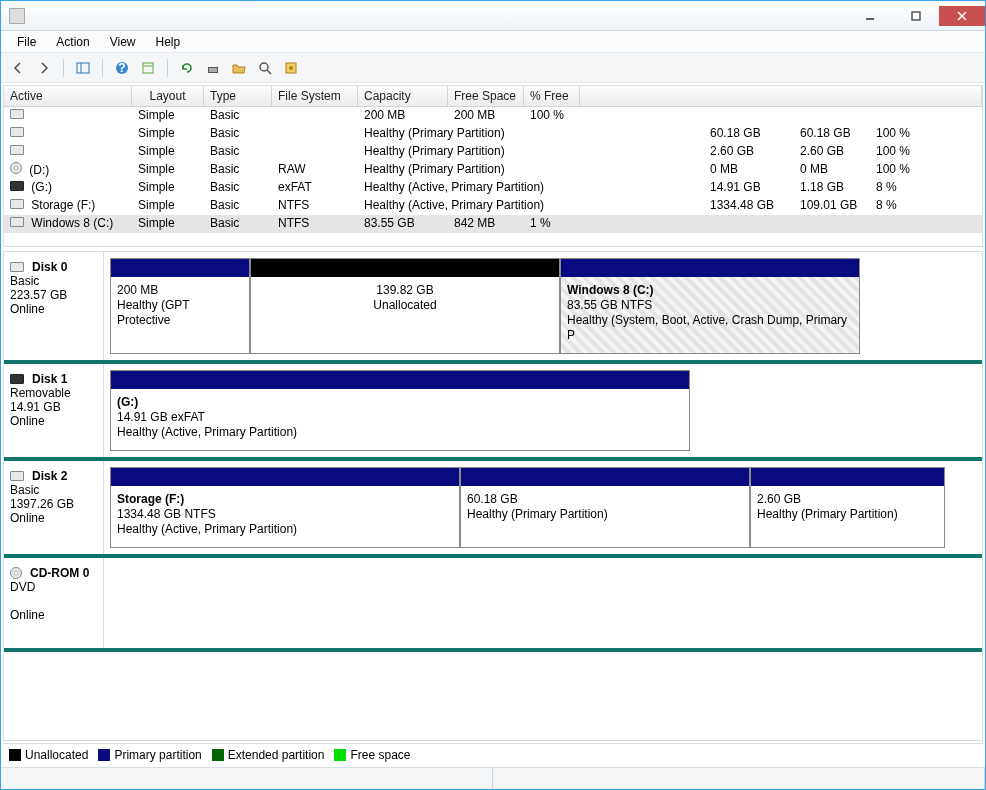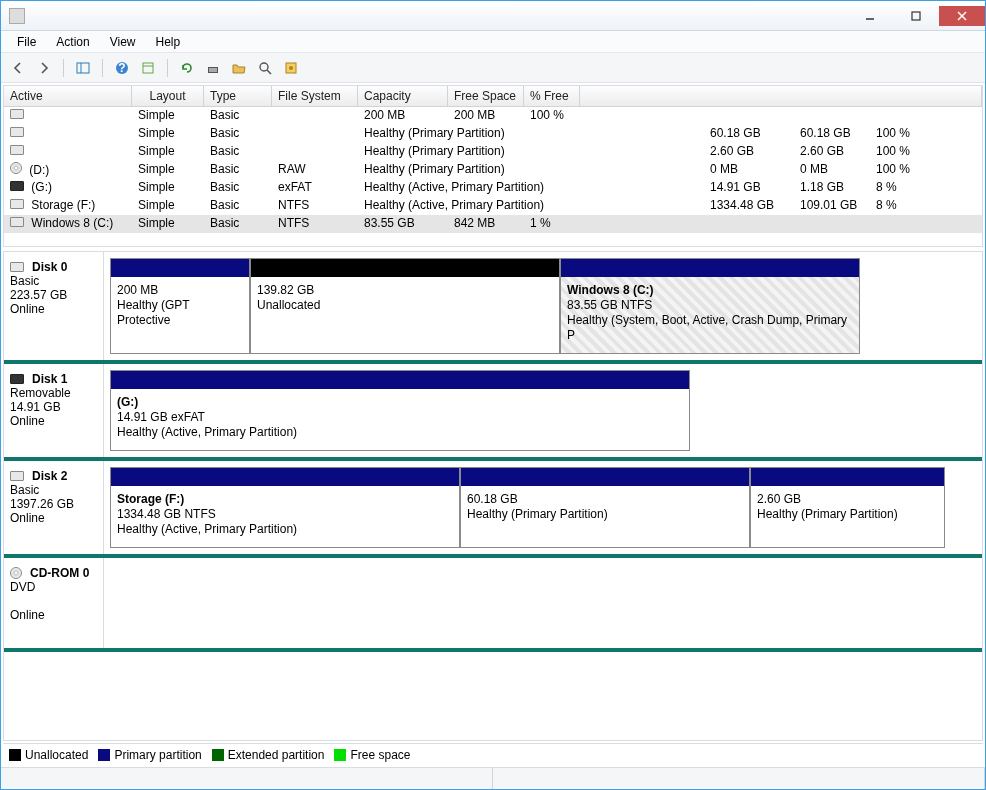--- a/index.html
+++ b/index.html
@@ -223,21 +223,21 @@
   </div>
 
   <div class="graphical" id="graphical">
       <div class="diskrow">
         <div class="disklabel"><b><span class="vicon "></span>Disk 0</b>Basic<br>223.57 GB<br>Online</div>
         <div class="diskparts">
           <div class="partition " style="width: 140px;">
             <div class="stripe"></div>
             <div class="pbody">200 MB<br>Healthy (GPT Protective</div>
           </div>
-          <div class="partition unalloc" style="width: 310px;">
+          <div class="partition unalloc" style="width: 310px; text-align: center;">
             <div class="stripe"></div>
             <div class="pbody">139.82 GB<br>Unallocated</div>
           </div>
           <div class="partition  selected" style="width: 300px;">
             <div class="stripe"></div>
             <div class="pbody"><b>Windows 8  (C:)</b><br>83.55 GB NTFS<br>Healthy (System, Boot, Active, Crash Dump, Primary P</div>
           </div>
         </div>
       </div>
       <div class="diskrow">

